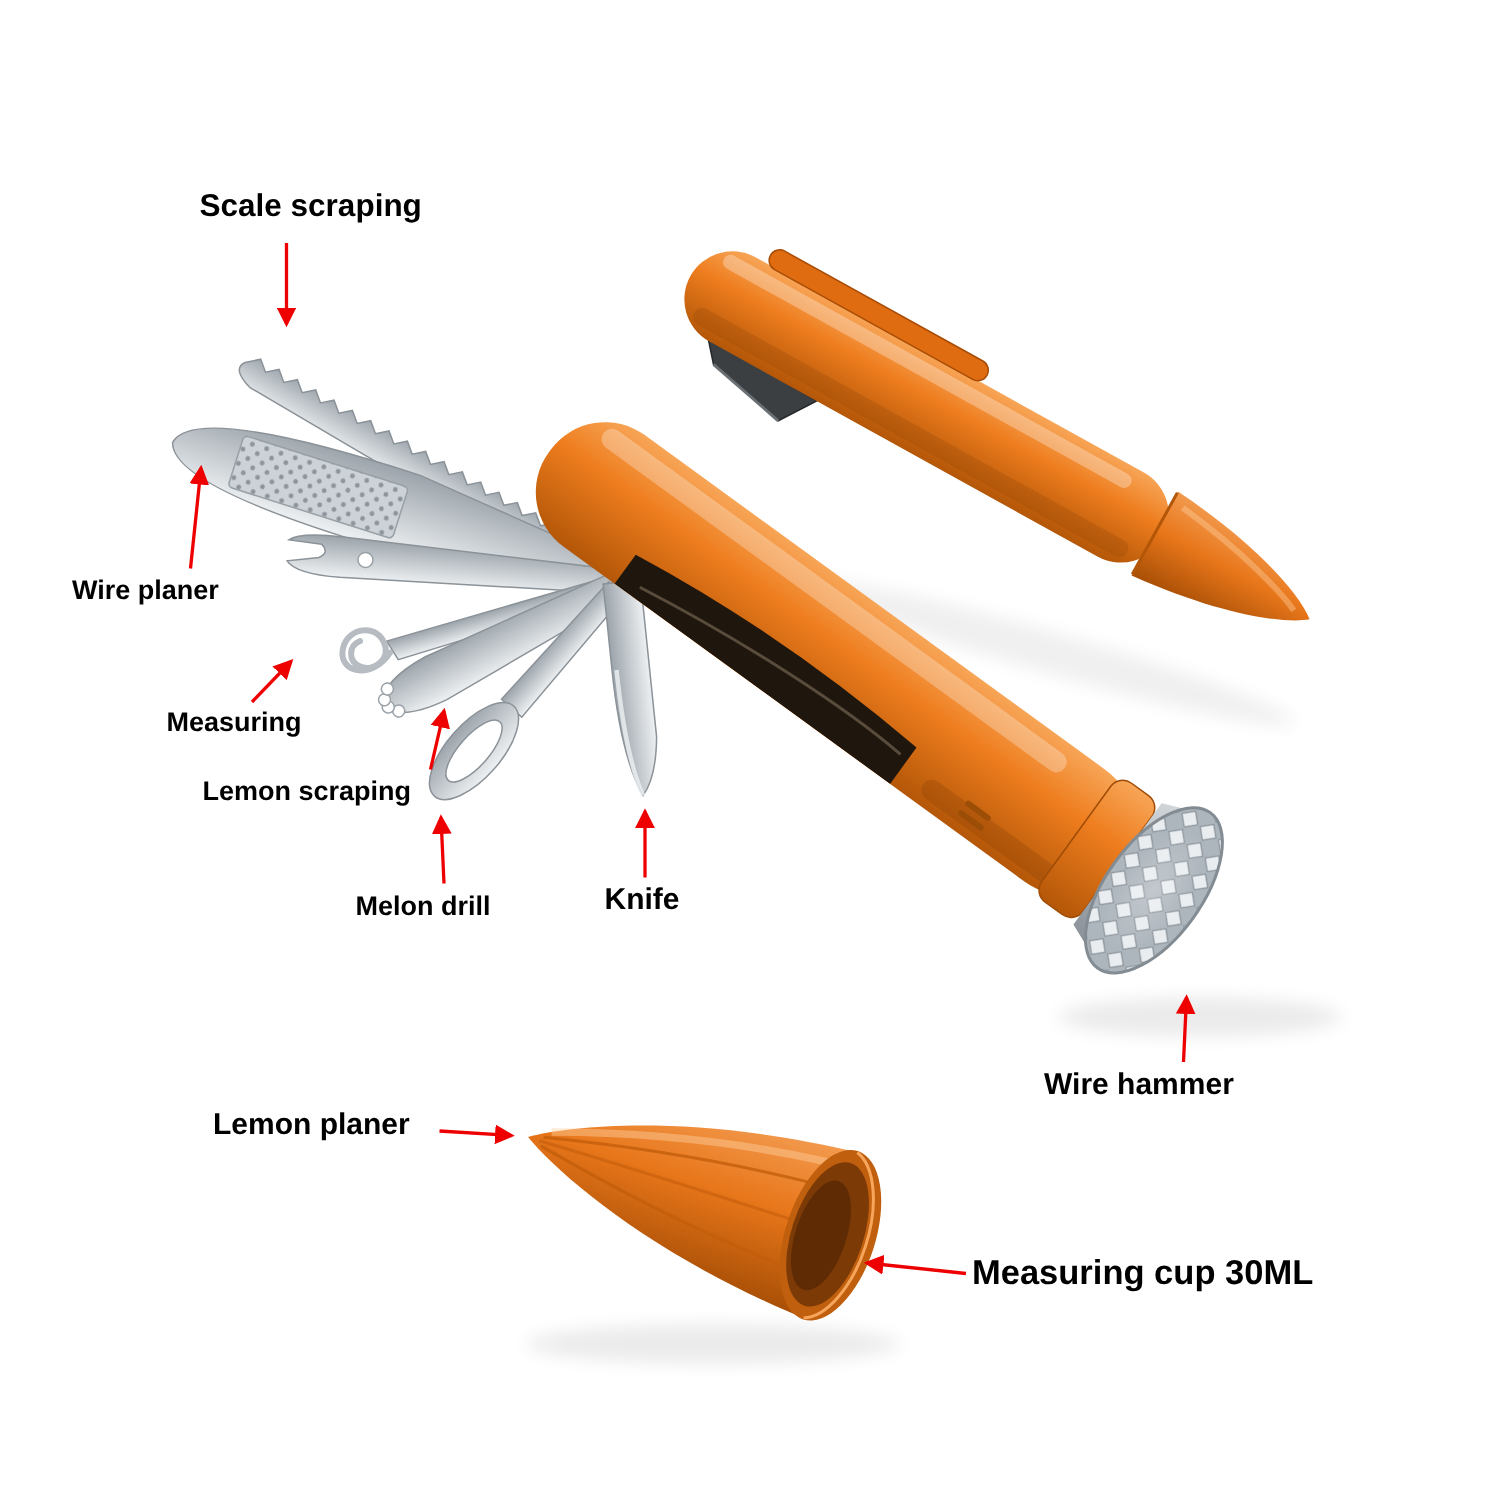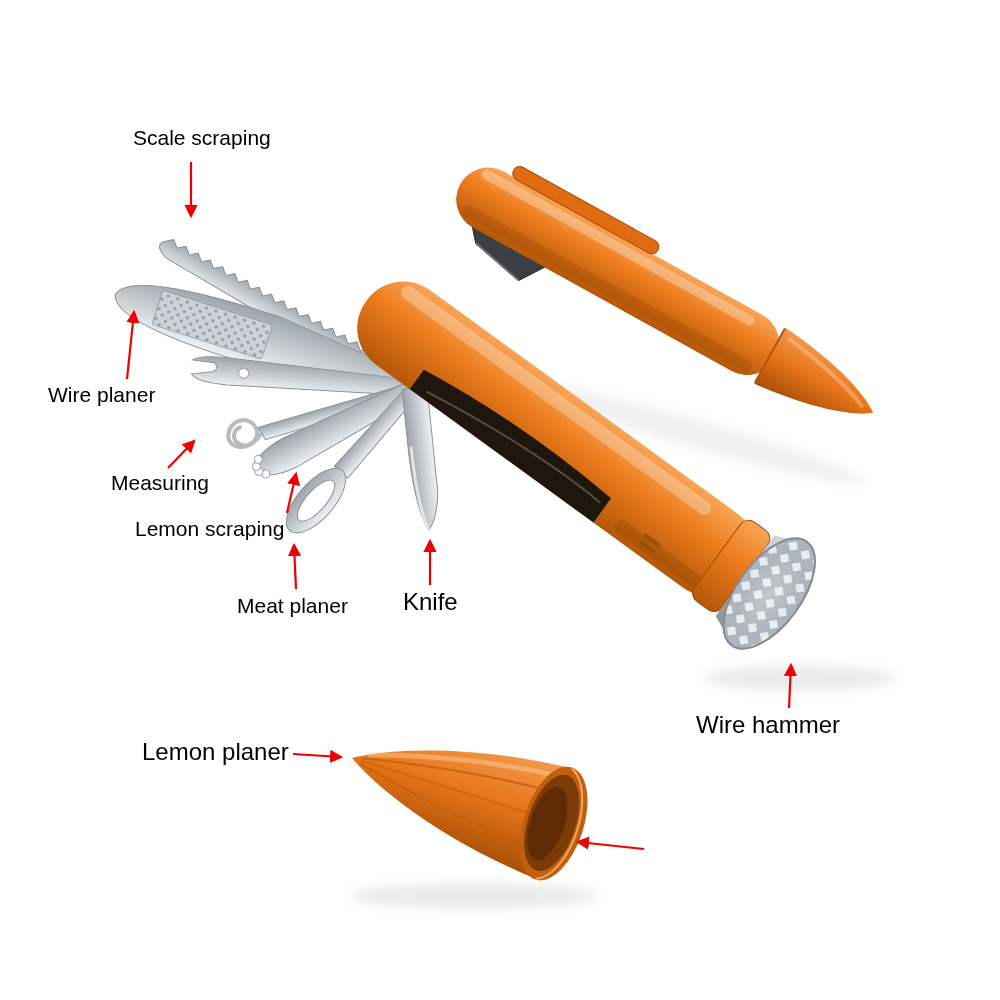--- a/index.html
+++ b/index.html
@@ -2,27 +2,27 @@
 <html style="--callout-line: #ee0000; --label-text: #000000; --background: #ffffff; --product-orange: #ee7d1e; --product-orange-dark: #b45708; --metal: #c9ced3;"><head>
 <meta charset="utf-8">
 <style>
   html,body{margin:0;padding:0;background:#fff;}
   .canvas{
     position:relative;width:1000px;height:1000px;background:var(--background,#fff);
     font-family:"Liberation Sans",sans-serif;overflow:hidden;
   }
   .scene{position:absolute;left:0;top:0;}
   .label{
-    position:absolute;font-weight:400;color:var(--label-text,#000);
+    position:absolute;font-weight:700;color:var(--label-text,#000);
     white-space:nowrap;letter-spacing:0;line-height:1;
   }
-  .lbl-19{font-size:21px}
+  .lbl-19{font-size:18px}
   .lbl-21{font-size:21px}
   .lbl-23{font-size:23px}
-  .lbl-24{font-size:24px}
+  .lbl-24{font-size:20px}
   .callouts{stroke:var(--callout-line,#ee0000);stroke-width:2.2;fill:none;}
 </style>
 </head>
 <body>
 
 <div class="canvas">
 
   <svg class="scene" width="1000" height="1000" viewBox="0 0 1000 1000">
     <defs>
       <linearGradient id="orangeBody" x1="0" y1="0" x2="0" y2="1">
@@ -156,18 +156,19 @@
       <line x1="789" y1="708" x2="791" y2="665" marker-end="url(#arrow)"></line>
       <line x1="293" y1="754" x2="341" y2="757" marker-end="url(#arrow)"></line>
       <line x1="644" y1="849" x2="578" y2="842" marker-end="url(#arrow)"></line>
     </g>
   </svg>
 
   <div class="label lbl-21" style="left:133px;top:127px">Scale scraping</div>
   <div class="label lbl-19" style="left:48px;top:384px">Wire planer</div>
   <div class="label lbl-19" style="left:111px;top:472px">Measuring</div>
   <div class="label lbl-19" style="left:135px;top:518px">Lemon scraping</div>
-  <div class="label lbl-19" style="left:237px;top:595px">Meat planer</div>
+  <div class="label lbl-19" style="left:237px;top:595px">Melon drill</div>
   <div class="label lbl-24" style="left:403px;top:590px">Knife</div>
   <div class="label lbl-24" style="left:696px;top:713px">Wire hammer</div>
   <div class="label lbl-24" style="left:142px;top:740px">Lemon planer</div>
+  <div class="label lbl-23" style="left:648px;top:837px">Measuring cup 30ML</div>
 
 </div>
 
 </body></html>

